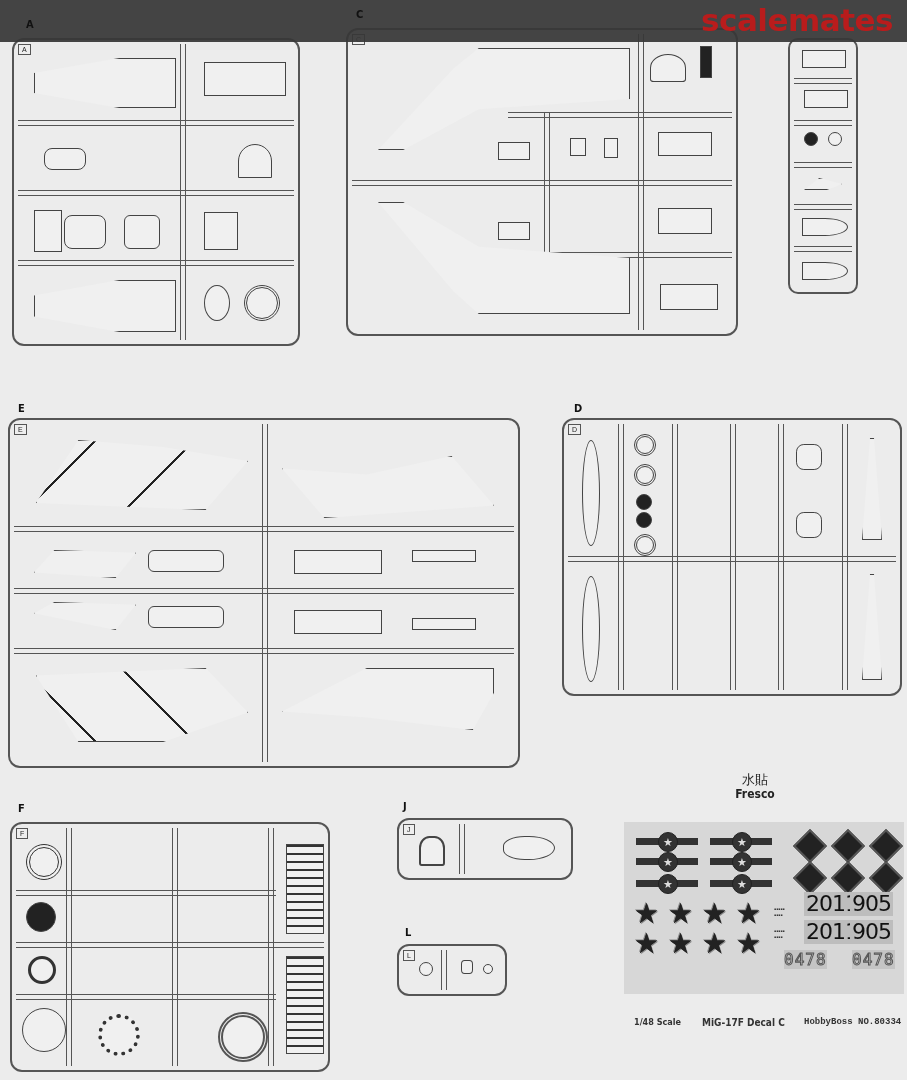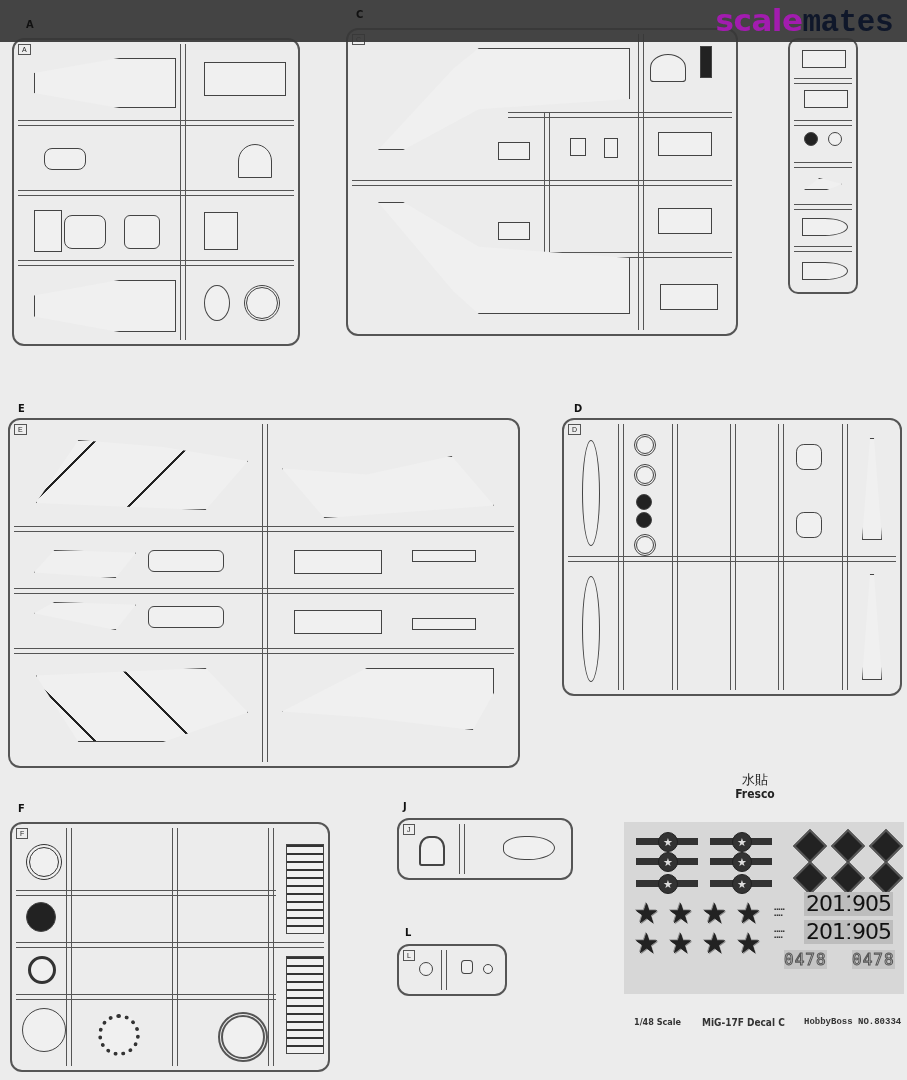--- a/index.html
+++ b/index.html
@@ -1,20 +1,20 @@
 <!DOCTYPE html>
 <html><head>
 <meta charset="utf-8">
 <style>
   html,body{margin:0;padding:0;}
   body{width:907px;height:1080px;background:#ececec;position:relative;overflow:hidden;font-family:"Liberation Sans",sans-serif;color:#222;}
   .topbar{position:absolute;left:0;top:0;width:907px;height:42px;background:rgba(55,55,55,0.93);z-index:5;}
   .logo{position:absolute;right:14px;top:2px;font-family:"DejaVu Sans",sans-serif;font-weight:bold;font-size:31px;letter-spacing:-0.5px;z-index:6;}
-  .logo .a{color:#a21caf;text-align:right;}
-  .logo .b{color:#0f172a;font-family:Liberation Mono, monospace;}
+  .logo .a{color:#b91c1c;text-align:right;}
+  .logo .b{color:#b91c1c;}
   .sprue-letter{position:absolute;font-family:"DejaVu Sans Condensed","DejaVu Sans",sans-serif;font-weight:bold;font-size:11px;color:#111;z-index:7;}
   .sprue{position:absolute;border:2px solid #555;border-radius:12px;background:transparent;box-sizing:border-box;}
   .sprue .tag{position:absolute;left:4px;top:4px;font-size:7px;border:1px solid #555;padding:0 3px;line-height:9px;background:#eee;}
   .hrun{position:absolute;left:4px;right:4px;height:4px;border-top:1px solid #555;border-bottom:1px solid #555;}
   .vrun{position:absolute;top:4px;bottom:4px;width:4px;border-left:1px solid #555;border-right:1px solid #555;}
   .part{position:absolute;border:1px solid #444;background:#f0f0f0;}
   .round{border-radius:50%;}
   .dark{background:#222;}
   .decal-title{position:absolute;left:720px;top:772px;width:70px;text-align:center;font-size:13px;line-height:15px;}
   .decal-title .en{font-family:"DejaVu Sans Condensed","DejaVu Sans",sans-serif;font-weight:bold;font-size:12px;}

